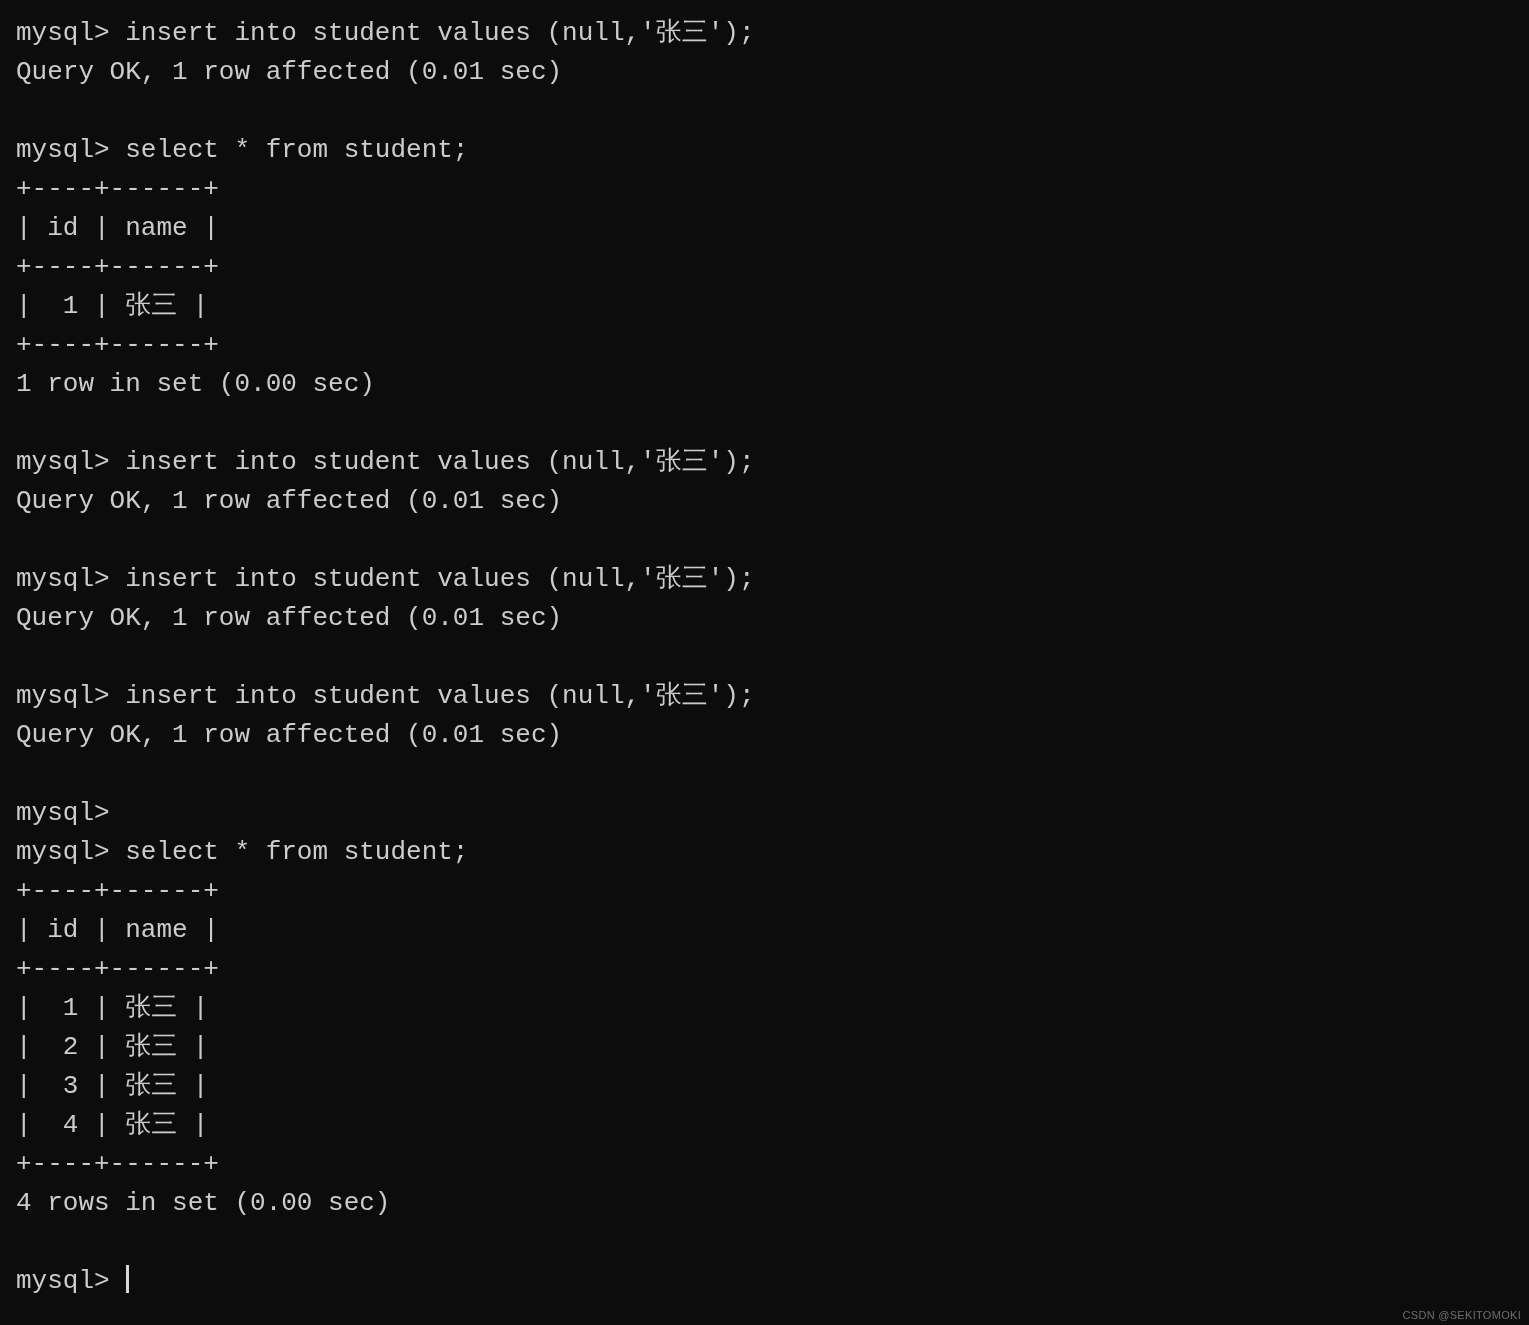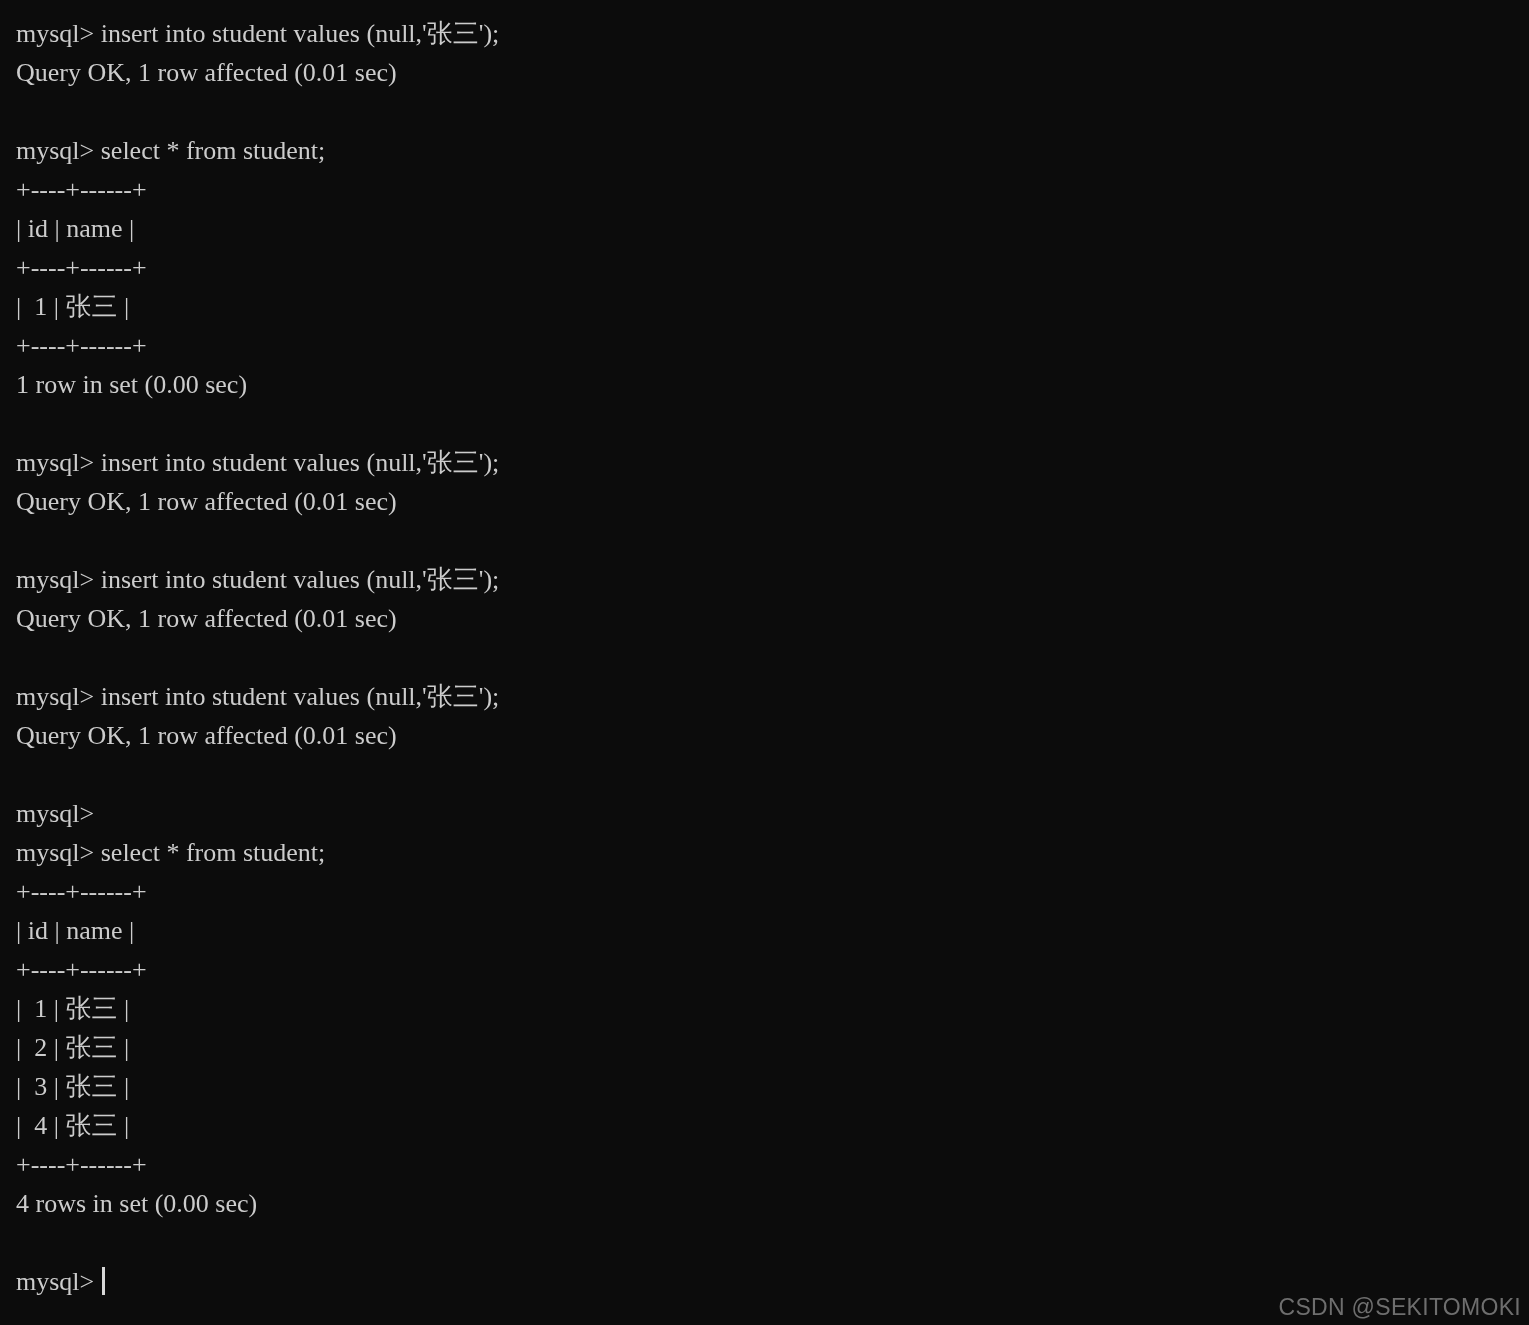--- a/index.html
+++ b/index.html
@@ -17,21 +17,21 @@
     position: relative;
     width: 1529px;
     height: 1325px;
     background: #0c0c0c;
     box-sizing: border-box;
     padding: 14px 0 0 16px;
   }
   .session {
     margin: 0;
     padding: 0;
-    font-family: Liberation Serif, serif;
+    font-family: Liberation Mono, monospace;
     font-size: 26px;
     line-height: 39px;
     letter-spacing: 0px;
     color: #cccccc;
     white-space: pre;
     font-weight: 400;
     -webkit-font-smoothing: antialiased;
   }
   .line {
     display: block;
@@ -48,21 +48,21 @@
     height: 28px;
     background: #d8d8d8;
     vertical-align: -5px;
     margin-left: 1px;
   }
   #watermark {
     position: absolute;
     right: 8px;
     bottom: 4px;
     font-family: "Liberation Sans", sans-serif;
-    font-size: 23px;
+    font-size: 11px;
     color: #6e6e6e;
     letter-spacing: 0.3px;
     white-space: pre;
   }
 </style>
 </head>
 <body>
 
 <div id="terminal">
   <div class="session" id="session"><span class="line">mysql&gt; insert into student values (null,'张三');</span><span class="line">Query OK, 1 row affected (0.01 sec)</span><span class="line blank"></span><span class="line">mysql&gt; select * from student;</span><span class="line">+----+------+</span><span class="line">| id | name |</span><span class="line">+----+------+</span><span class="line">|  1 | 张三 |</span><span class="line">+----+------+</span><span class="line">1 row in set (0.00 sec)</span><span class="line blank"></span><span class="line">mysql&gt; insert into student values (null,'张三');</span><span class="line">Query OK, 1 row affected (0.01 sec)</span><span class="line blank"></span><span class="line">mysql&gt; insert into student values (null,'张三');</span><span class="line">Query OK, 1 row affected (0.01 sec)</span><span class="line blank"></span><span class="line">mysql&gt; insert into student values (null,'张三');</span><span class="line">Query OK, 1 row affected (0.01 sec)</span><span class="line blank"></span><span class="line">mysql&gt;</span><span class="line">mysql&gt; select * from student;</span><span class="line">+----+------+</span><span class="line">| id | name |</span><span class="line">+----+------+</span><span class="line">|  1 | 张三 |</span><span class="line">|  2 | 张三 |</span><span class="line">|  3 | 张三 |</span><span class="line">|  4 | 张三 |</span><span class="line">+----+------+</span><span class="line">4 rows in set (0.00 sec)</span><span class="line blank"></span><span class="line"><span>mysql&gt; </span><span class="cursor"></span></span></div>

